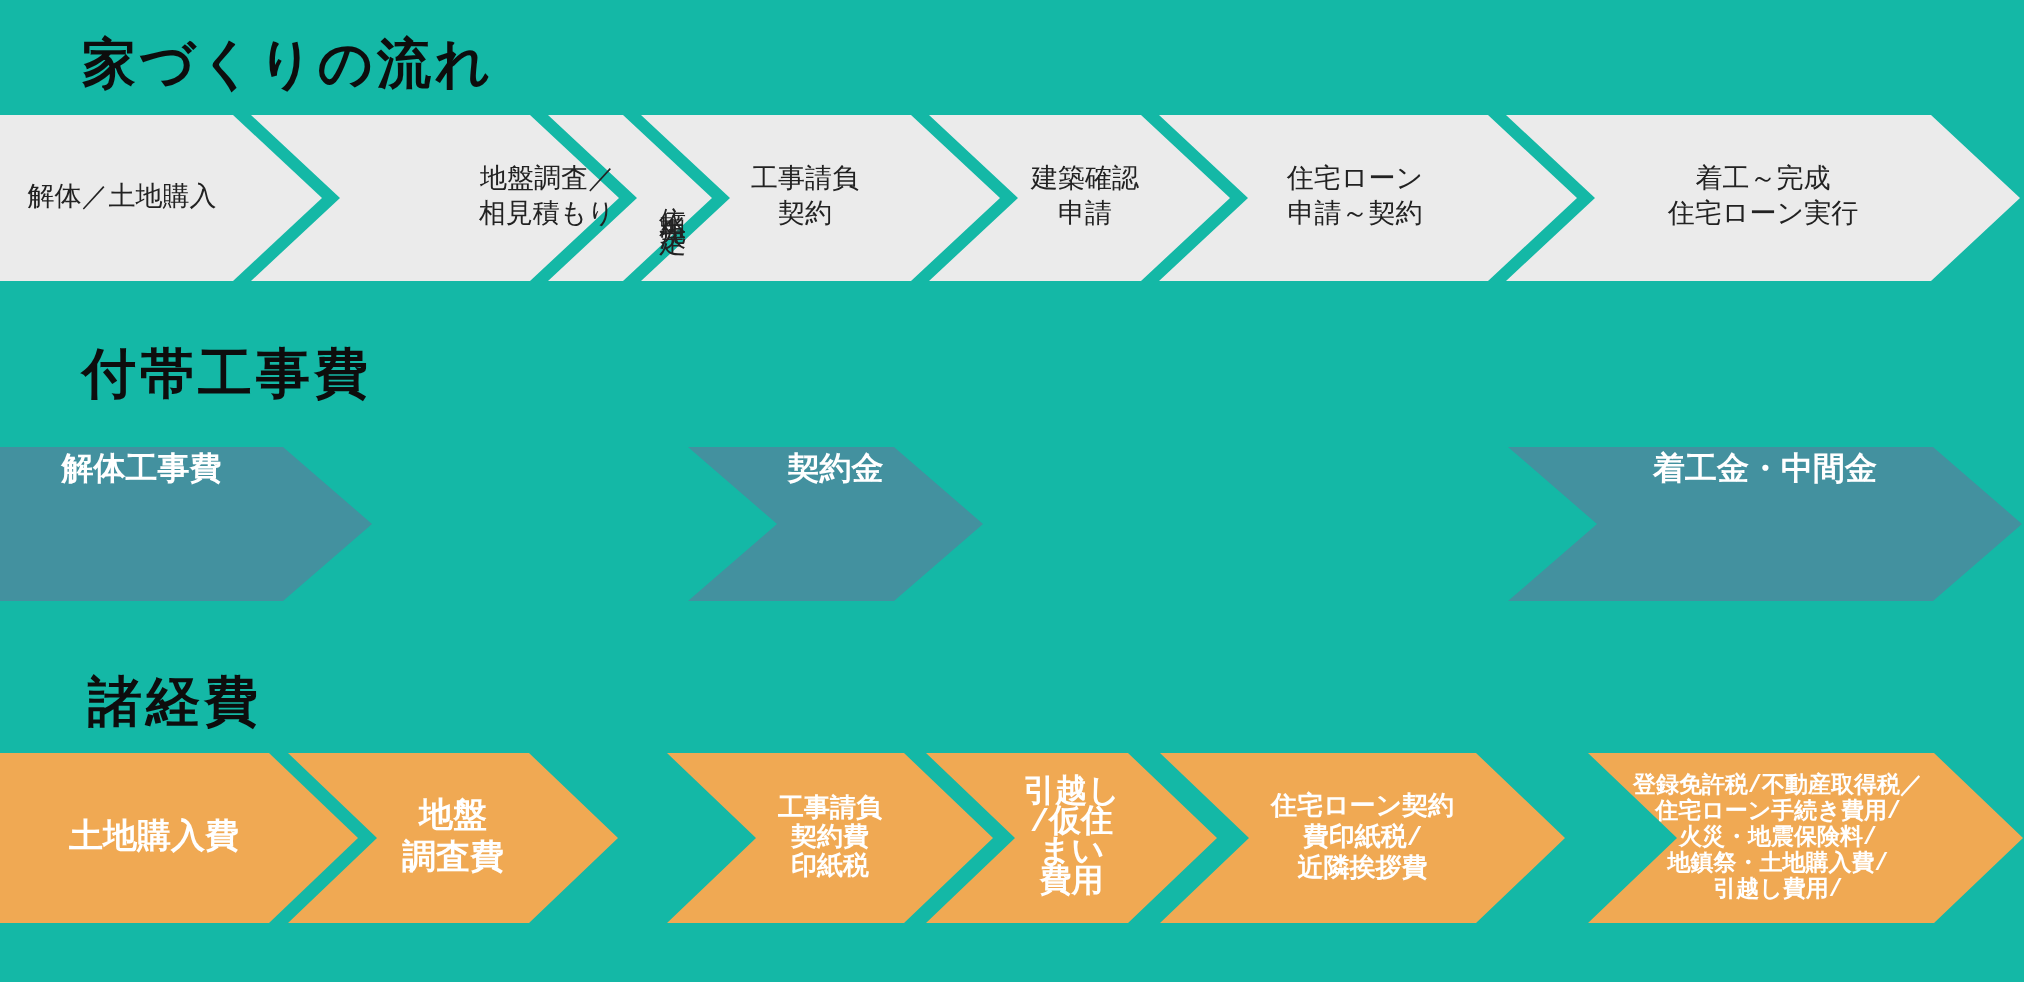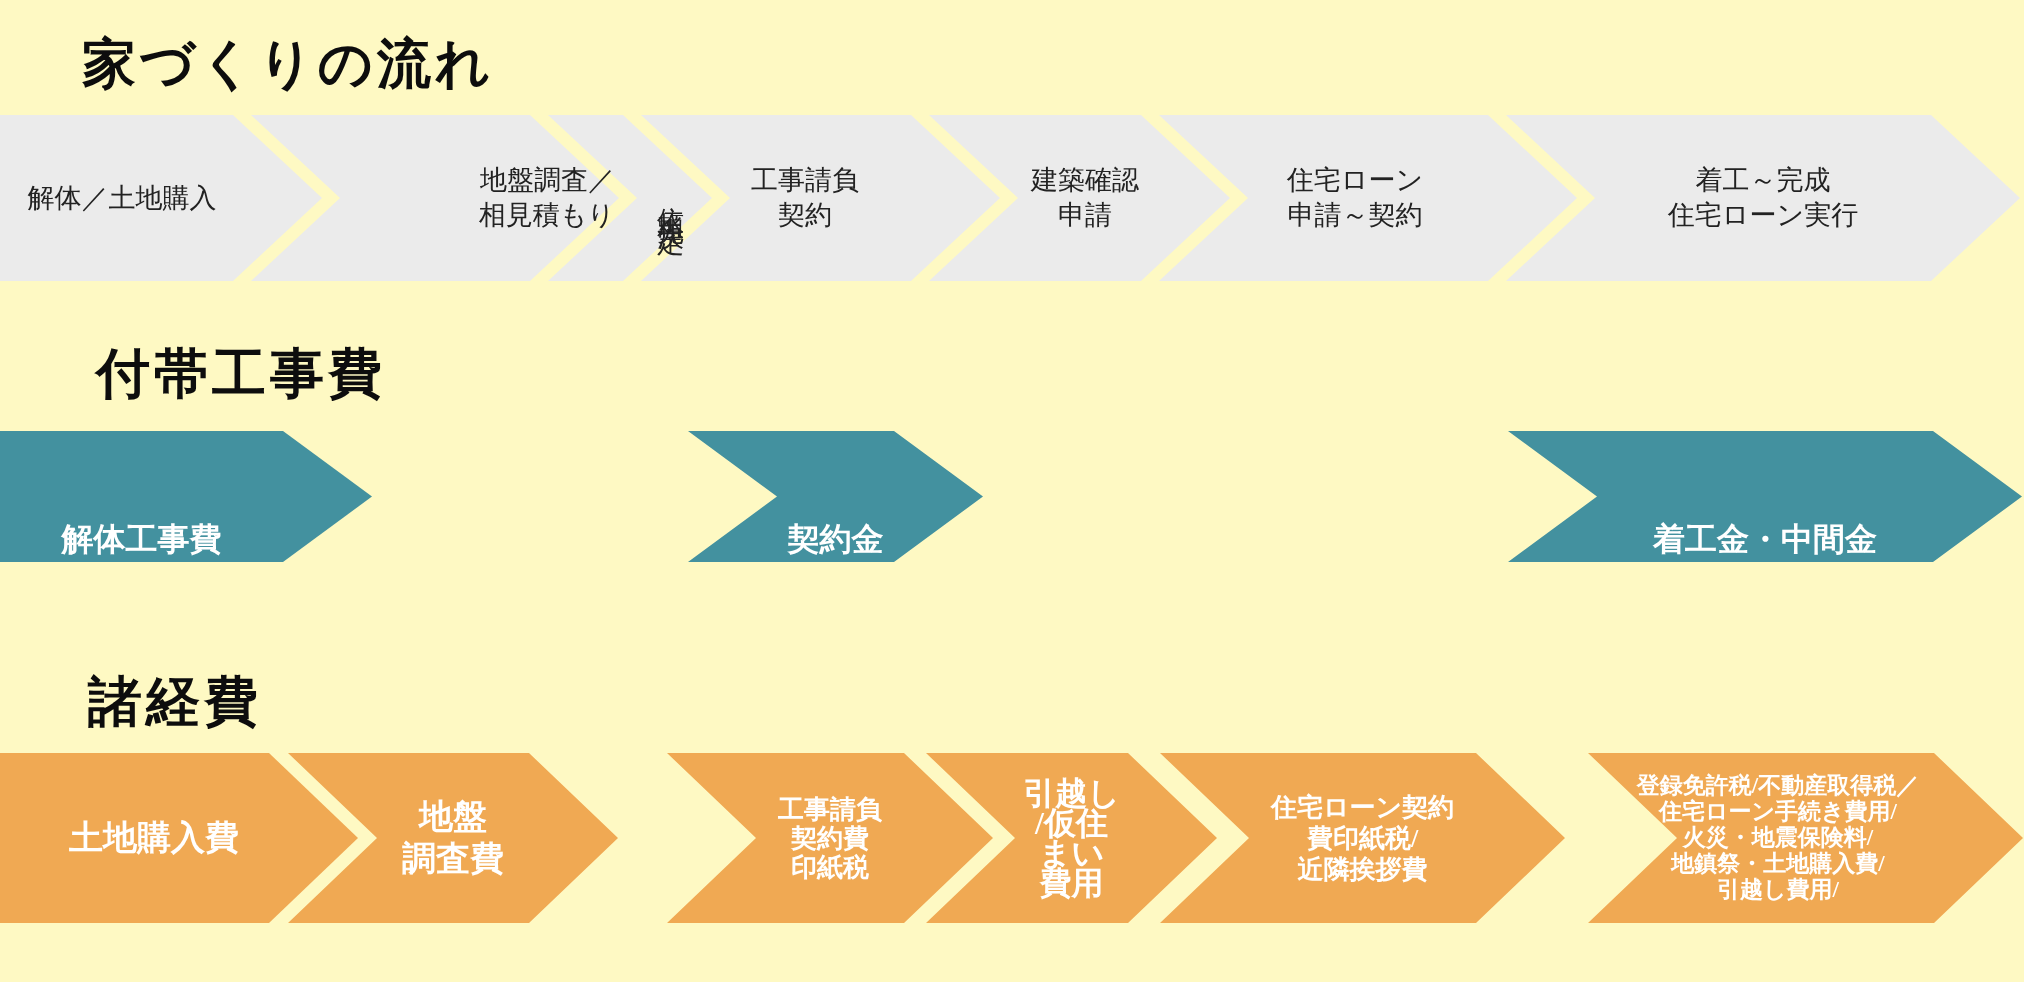--- a/index.html
+++ b/index.html
@@ -1,22 +1,22 @@
 <!DOCTYPE html>
 <html style="--flow_band: #ebebeb; --flow_text: #222222; --teal: #43919f; --orange: #f0a953; --arrow_text: #ffffff; --heading_text: #0d0d0d;"><head>
 <meta charset="utf-8">
 <style>
   html, body { margin: 0; padding: 0; background: #ffffff; }
   .canvas {
     position: relative;
     width: 2024px;
     height: 982px;
-    background: #fef9c3;
+    background: #14b8a6;
     overflow: hidden;
-    font-family: Liberation Serif, serif;
+    font-family: Liberation Mono, monospace;
   }
   .heading {
     position: absolute;
     font-size: 54px;
     font-weight: 800;
     letter-spacing: 4px;
     color: var(--heading_text, #0d0d0d);
     white-space: nowrap;
   }
   
@@ -47,25 +47,25 @@
     white-space: nowrap;
   }
   .vtext {
     writing-mode: vertical-rl;
     text-orientation: upright;
     letter-spacing: 5px;
     line-height: 1;
   }
   .cost-arrow {
     position: absolute;
-    top: 431px;
-    height: 131px;
+    top: 447px;
+    height: 154px;
     background: var(--teal, #43919f);
     display: flex;
-    align-items: flex-end;
+    align-items: flex-start;
     justify-content: center;
     text-align: center;
     color: var(--arrow_text, #ffffff);
     font-weight: 700;
     font-size: 32px;
     white-space: nowrap;
     box-sizing: border-box;
   }
   .expense-arrow {
     position: absolute;
@@ -125,21 +125,21 @@
     <div class="flow-label" style="left:1175px; width:360px;">
       <div>住宅ローン</div>
       <div>申請～契約</div>
     </div>
     <div class="flow-label" style="left:1583px; width:360px;">
       <div>着工～完成</div>
       <div>住宅ローン実行</div>
     </div>
   </div>
 
-  <div class="heading" style="left:96px; top:338px;text-align:right;">付帯工事費</div>
+  <div class="heading" style="left:82px; top:338px;text-align:right;">付帯工事費</div>
 
   <div>
     <div class="cost-arrow clip-right" style="left:0; width:372px; padding-right:89px;">
       <span>解体工事費</span>
     </div>
     <div class="cost-arrow clip-both" style="left:688px; width:295px; padding:0 89px;">
       <span>契約金</span>
     </div>
     <div class="cost-arrow clip-both" style="left:1508px; width:514px; padding:0 89px;">
       <span>着工金・中間金</span>

